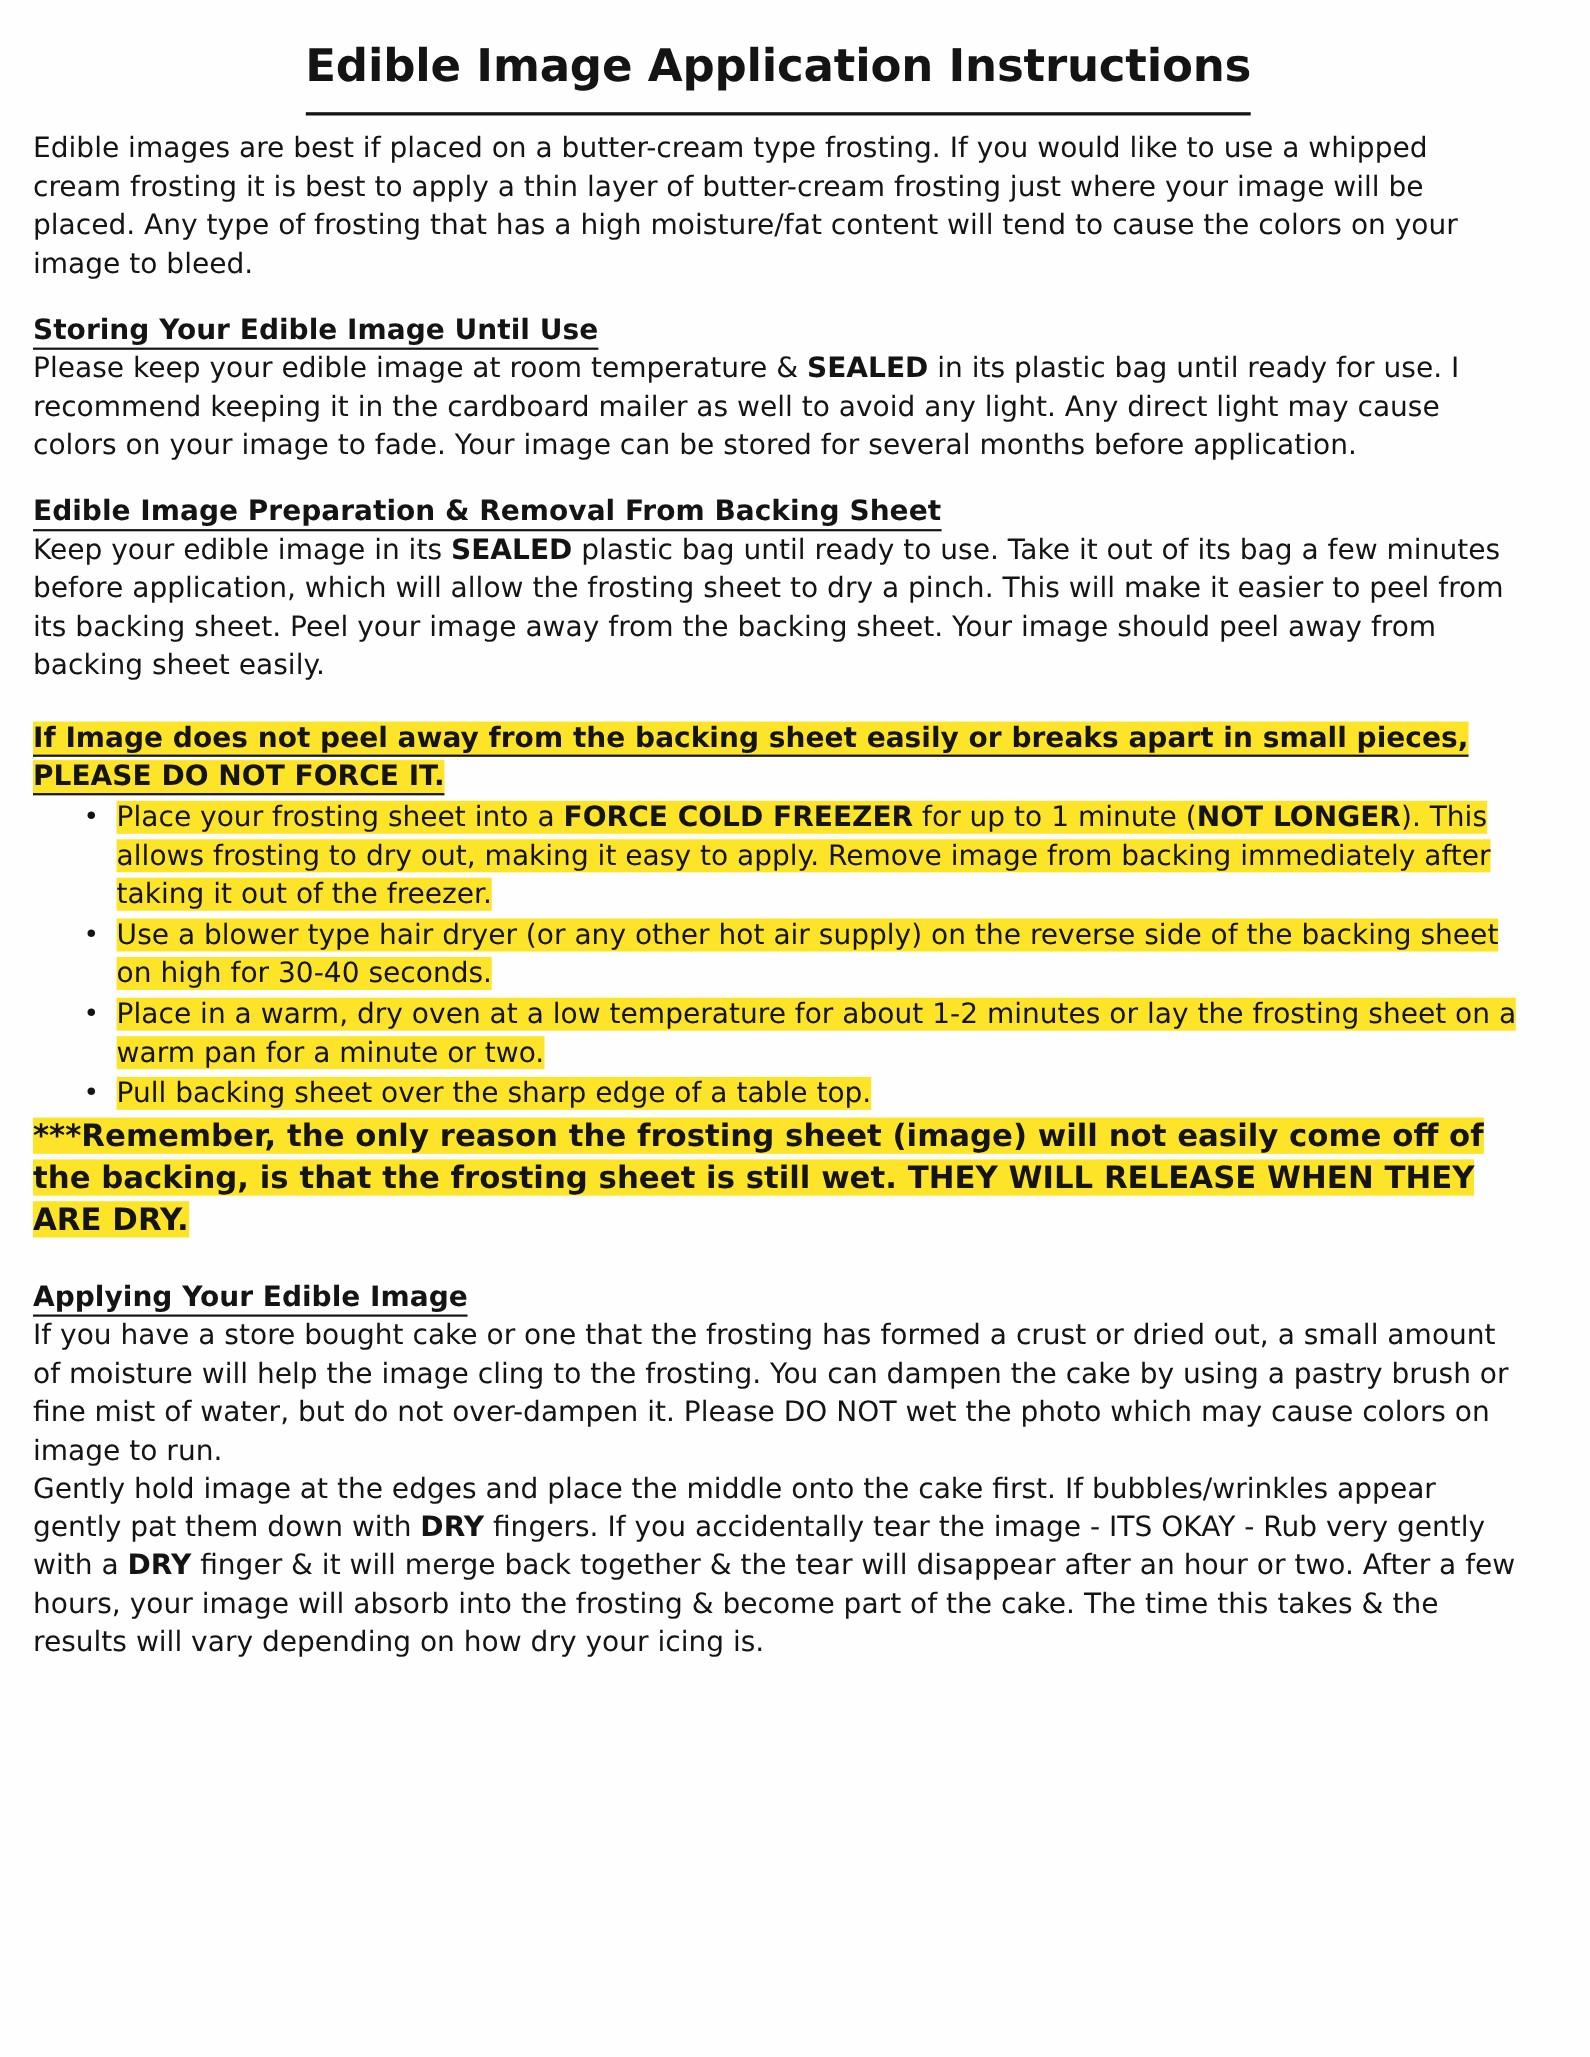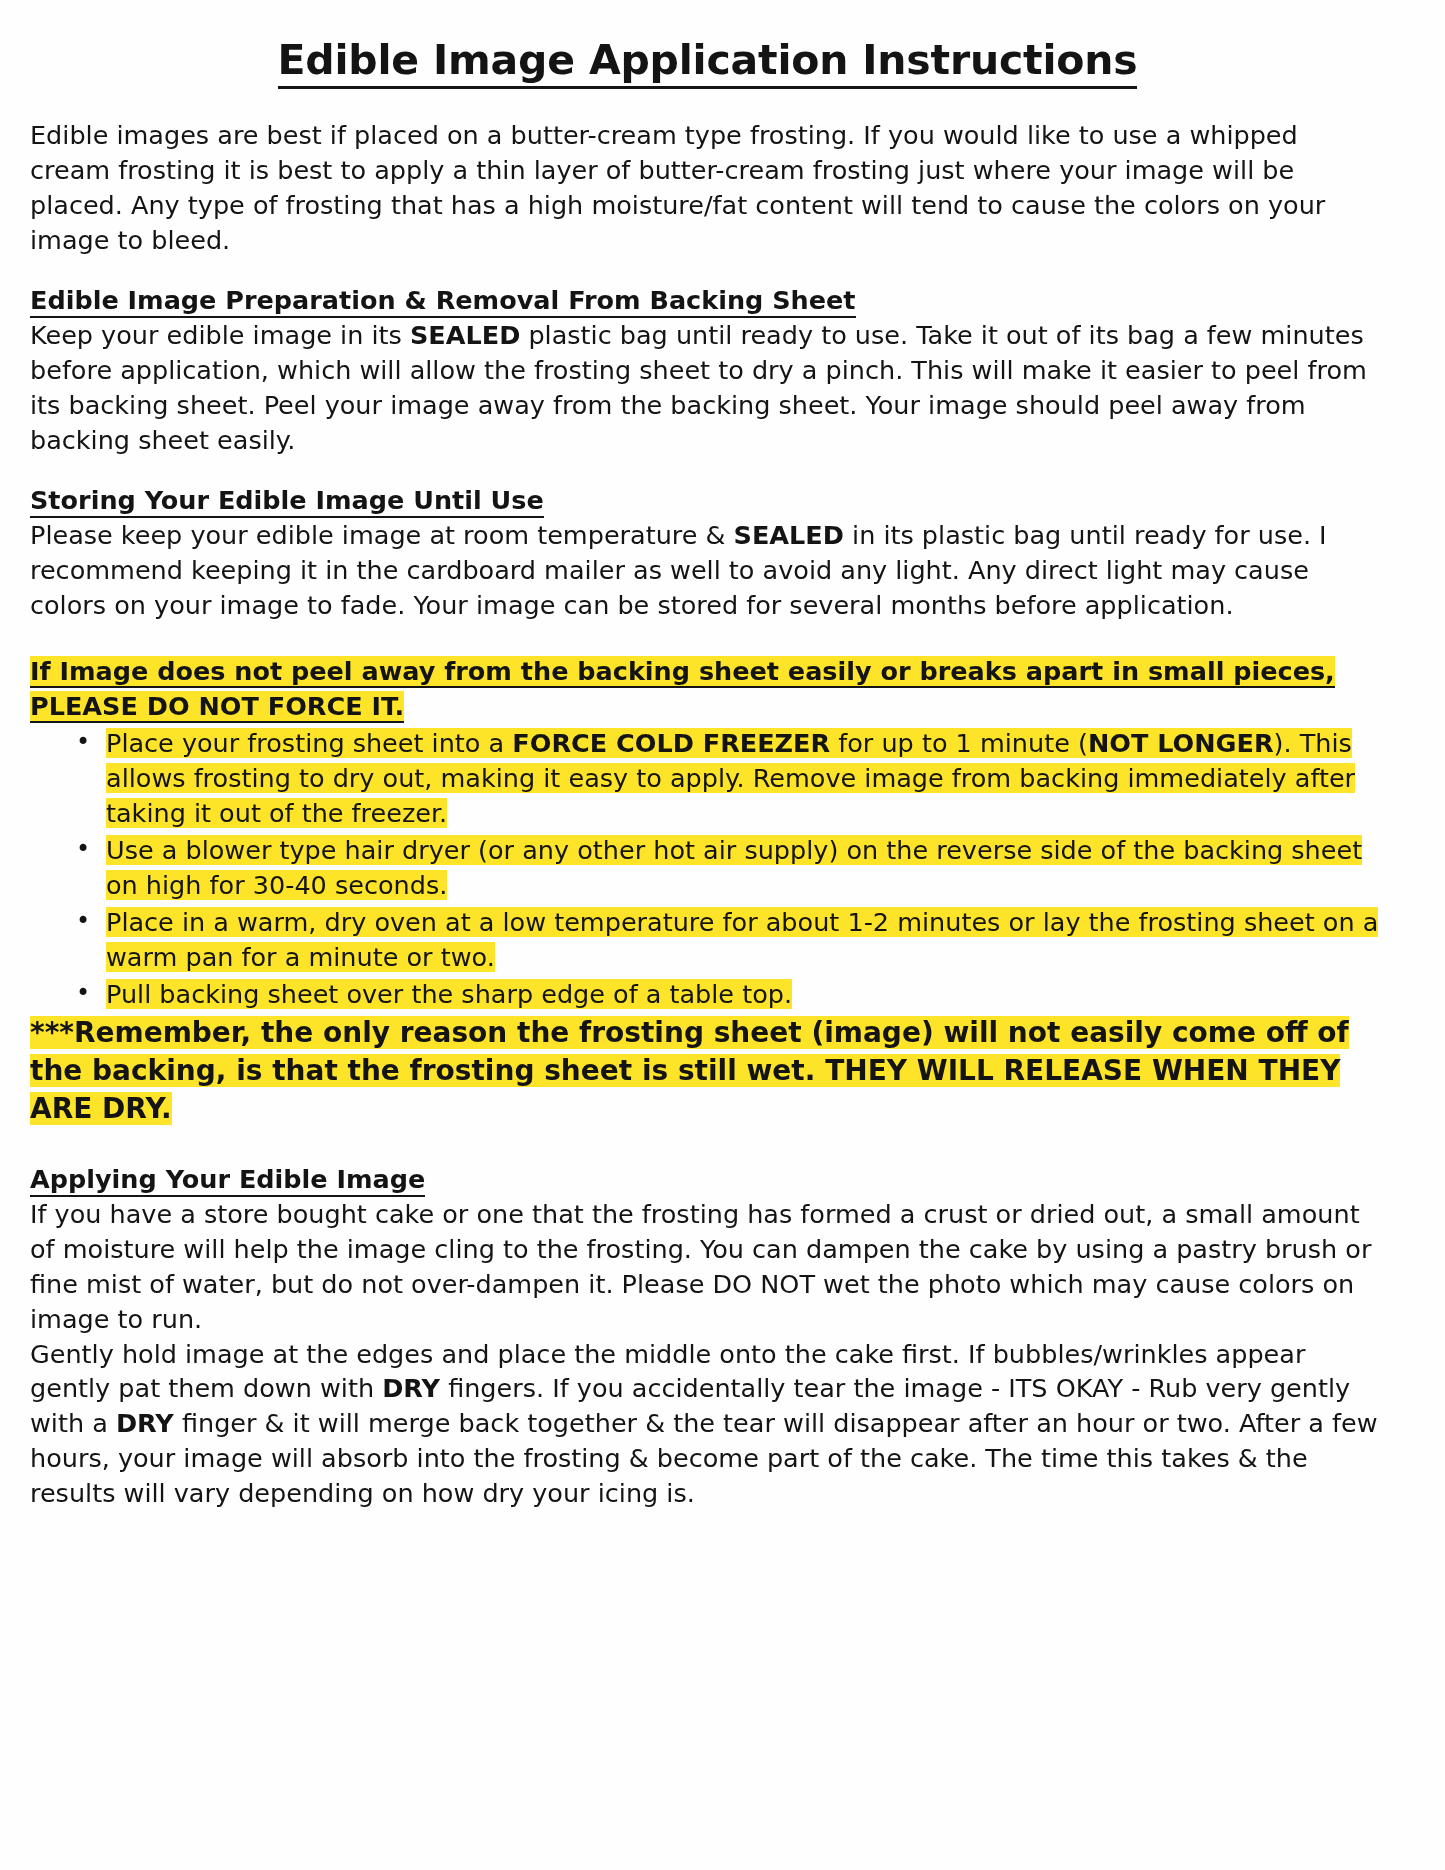--- a/index.html
+++ b/index.html
@@ -26,21 +26,21 @@
     text-align: center;
     font-size: 41px;
     font-weight: bold;
     letter-spacing: -0.2px;
     margin: 10px 0 0 0;
     padding-bottom: 4px;
     display: block;
   }
   .doc-title span {
     border-bottom: 3px solid #141414;
-    padding-bottom: 2px;
+    padding-bottom: 18px;
   }
   p, .para {
     font-size: 25.5px;
     line-height: 1.37;
     margin: 0;
     text-align: left;
   }
   .block {
     margin-top: 26px;
   }
@@ -104,27 +104,27 @@
 
 <div class="page">
 
   <h1 class="doc-title"><span>Edible Image Application Instructions</span></h1>
 
   <div class="block" style="margin-top:30px;">
     <p class="para">Edible images are best if placed on a butter-cream type frosting. If you would like to use a whipped cream frosting it is best to apply a thin layer of butter-cream frosting  just where your image will be placed. Any type of frosting that has a high moisture/fat content will tend to cause the colors on your image to bleed.</p>
   </div>
 
   <div class="block">
-    <div class="section-head"><span>Edible Image Preparation &amp; Removal From Backing Sheet</span></div>
-    <p class="para"><span>Keep your edible image in its </span><b>SEALED</b><span> plastic bag until ready to use. Take it out of its bag a few minutes before application, which will allow the frosting sheet to dry a pinch. This will make it easier to peel from its backing sheet. Peel your image away from the backing sheet. Your image should peel away from backing sheet easily.</span></p>
+    <div class="section-head"><span>Storing Your Edible Image Until Use</span></div>
+    <p class="para"><span>Please keep your edible image at room temperature &amp; </span><b>SEALED</b><span> in its plastic bag until ready for use. I recommend keeping it in the cardboard mailer as well to avoid any light. Any direct light may cause colors on your image to fade. Your image can be stored for several months before application.</span></p>
   </div>
 
   <div class="block">
-    <div class="section-head"><span>Storing Your Edible Image Until Use</span></div>
-    <p class="para"><span>Please keep your edible image at room temperature &amp; </span><b>SEALED</b><span> in its plastic bag until ready for use. I recommend keeping it in the cardboard mailer as well to avoid any light. Any direct light may cause colors on your image to fade. Your image can be stored for several months before application.</span></p>
+    <div class="section-head"><span>Edible Image Preparation &amp; Removal From Backing Sheet</span></div>
+    <p class="para"><span>Keep your edible image in its </span><b>SEALED</b><span> plastic bag until ready to use. Take it out of its bag a few minutes before application, which will allow the frosting sheet to dry a pinch. This will make it easier to peel from its backing sheet. Peel your image away from the backing sheet. Your image should peel away from backing sheet easily.</span></p>
   </div>
 
   <div class="hl-block">
     <div class="hl-head"><span class="hl u">If Image does not peel away from the backing sheet easily or breaks apart in small pieces, PLEASE DO NOT FORCE IT.</span></div>
 
     <ul class="methods">
       <li><span class="hl">Place your frosting sheet into a </span><b class="hl">FORCE COLD FREEZER</b><span class="hl"> for up to 1 minute (</span><b class="hl">NOT LONGER</b><span class="hl">). This allows frosting to dry out, making it easy to apply. Remove image from backing immediately after taking it out of the freezer.</span></li>
       <li><span class="hl">Use a blower type hair dryer (or any other hot air supply) on the reverse side of the backing sheet on high for 30-40 seconds.</span></li>
       <li><span class="hl">Place in a warm, dry oven at a low temperature for about 1-2 minutes or lay the frosting sheet on a warm pan for a minute or two.</span></li>
       <li><span class="hl">Pull backing sheet over the sharp edge of a table top.</span></li>

